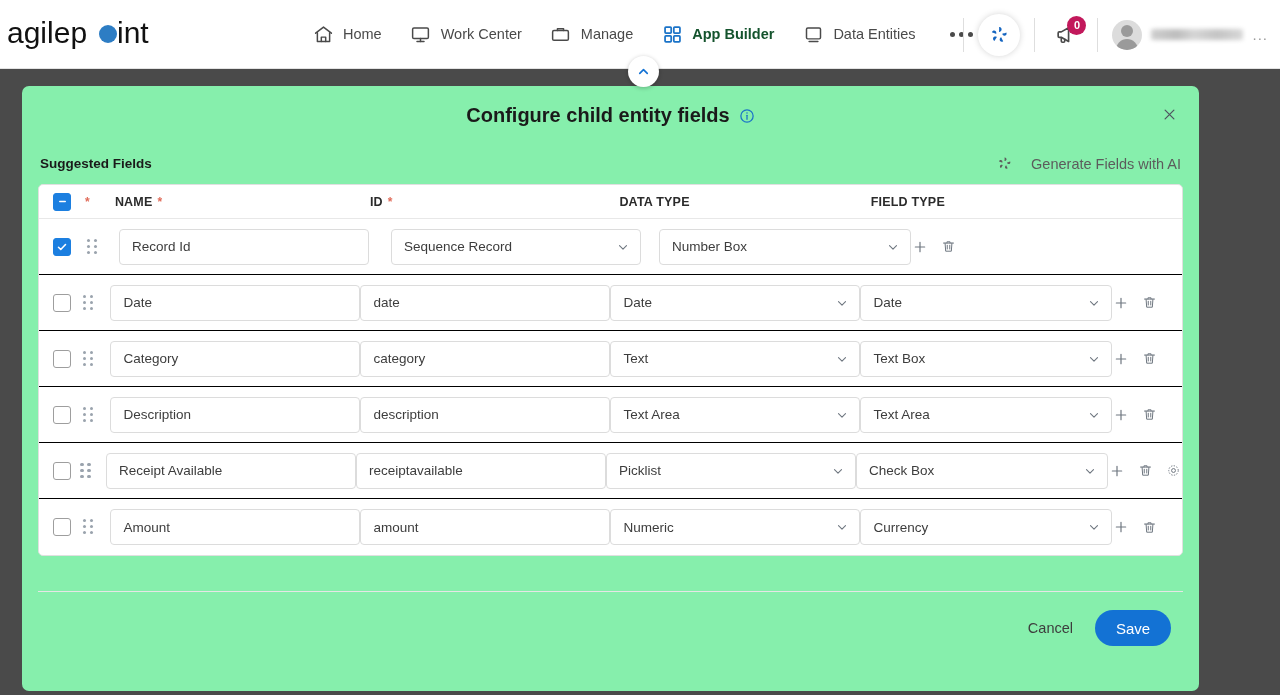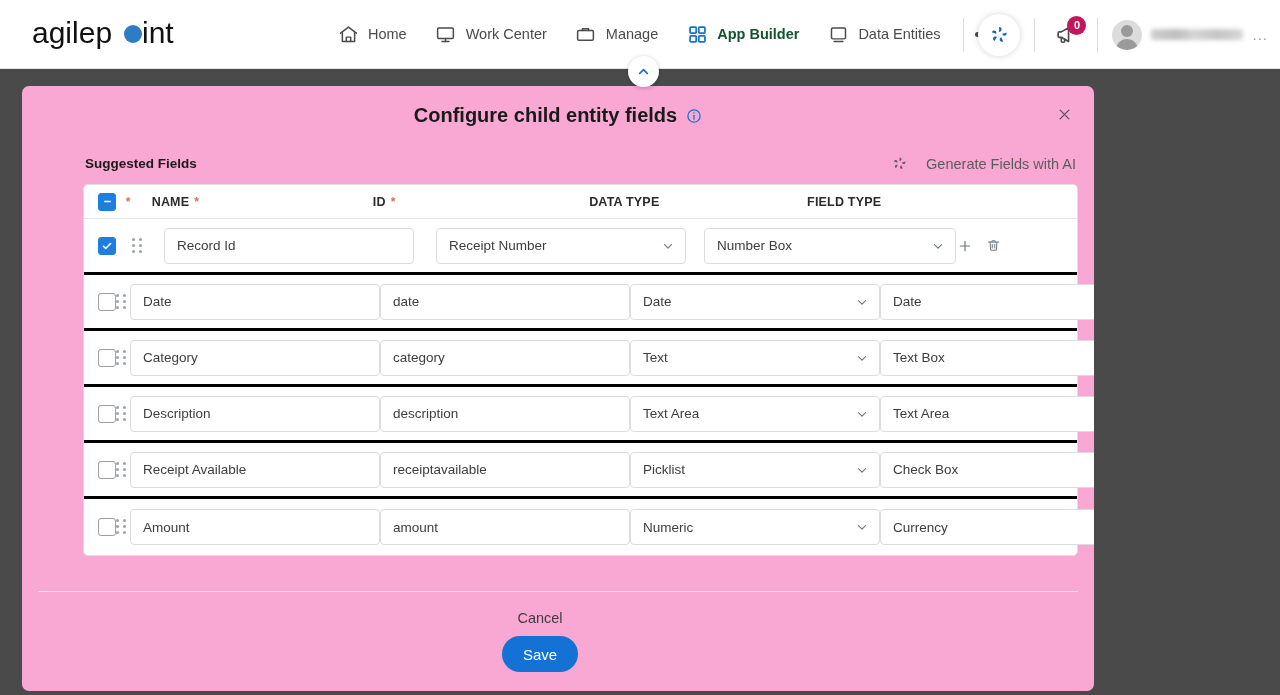--- a/index.html
+++ b/index.html
@@ -12,21 +12,21 @@
 
   
   .topnav {
     position: absolute; top: 0; left: 0;
     width: 1280px; height: 69px;
     background: #ffffff;
     border-bottom: 1px solid #e3e3e3;
     display: flex; align-items: center;
     z-index: 5;
   }
-  .brand { margin-left: 32px; width: 150px; height: 40px; display: flex; align-items: center; }
+  .brand { margin-left: 7px; width: 150px; height: 40px; display: flex; align-items: center; }
 
   .navitems { display: flex; align-items: center; margin-left: 155px; gap: 28px; text-align: center; }
   .navitem { display: flex; align-items: center; gap: 9px; color: #4a4a4a; font-size: 14.5px; cursor: pointer; white-space: nowrap; }
   .navitem .nlabel { line-height: 1; }
   .navitem.active { color: #14532d; font-weight: bold; }
   .navicon { display: flex; align-items: center; justify-content: center; width: 22px; height: 22px; }
 
   .dots { display: flex; gap: 4px; align-items: center; margin-left: 6px; cursor: pointer; }
   .dots i { width: 5px; height: 5px; border-radius: 50%; background: #4a4a4a; display: block; }
 
@@ -65,39 +65,39 @@
     position: absolute; left: 628px; top: 56px;
     width: 31px; height: 31px; border-radius: 50%;
     background: #fff; box-shadow: 0 1px 4px rgba(0,0,0,.25);
     display: flex; align-items: center; justify-content: center;
     z-index: 9; cursor: pointer;
   }
 
   
   .dialog {
     position: absolute; left: 22px; top: 86px;
-    width: 1072px; height: 605px;
-    background: #f9a8d4; border-radius: 7px;
+    width: 1177px; height: 605px;
+    background: #86efac; border-radius: 7px;
     overflow: hidden;
   }
   .dlg-title {
     position: relative;
     text-align: center;
     padding-top: 18px;
     font-size: 20px; font-weight: bold; color: #1a1a1a;
     display: flex; align-items: center; justify-content: center; gap: 9px;
   }
   .close-x {
     position: absolute; right: 18px; top: 16px;
     width: 24px; height: 24px; cursor: pointer;
     display: flex; align-items: center; justify-content: center;
     color: #555; font-size: 19px; line-height: 1;
   }
 
-  .body-pad { padding: 0 16px; margin-left: 45px; }
+  .body-pad { padding: 0 16px; }
 
   .sub-row {
     display: flex; align-items: center; justify-content: space-between;
     margin-top: 28px; padding: 0 2px;
   }
   .sug-label { font-size: 13.5px; font-weight: bold; color: #1a1a1a; }
   .ai-link { display: flex; align-items: center; gap: 18px; color: #5c5c5c; font-size: 14.5px; cursor: pointer; }
 
   
   .tbl {
@@ -117,21 +117,21 @@
   .c-drag  { width: 32px; display: flex; align-items: center; justify-content: flex-start; }
   .c-name  { width: 272px; }
   .c-id    { width: 266px; }
   .c-dtype { width: 268px; }
   .c-ftype { width: 252px; }
   .c-acts  { width: 80px; display: flex; align-items: center; gap: 10px; }
 
   .trow {
     display: flex; align-items: center;
     height: 56px; padding-left: 14px;
-    border-bottom: 3px solid #000000;
+    border-bottom: 1px solid #000000;
   }
   .trow:last-child { border-bottom: none; }
 
   .chk {
     width: 18px; height: 18px; border-radius: 3px;
     border: 1.6px solid #9e9e9e; background: #fff;
     cursor: pointer; display: flex; align-items: center; justify-content: center;
   }
   .chk.on { background: #1c7fe0; border-color: #1c7fe0; }
   .chk.ind { background: #1c7fe0; border-color: #1c7fe0; }
@@ -160,21 +160,21 @@
     display: flex; align-items: center; justify-content: space-between;
   }
   .tsel.w-f { width: 252px; }
 
   .act { cursor: pointer; display: flex; align-items: center; justify-content: center; width: 18px; height: 18px; color: #6f7780; }
 
   
   .foot-line { margin: 35px 16px 0 16px; border-top: 1px solid #e6e6e6; }
   .foot {
     display: flex; align-items: center; justify-content: flex-end;
-    gap: 10px; padding: 18px 36px 0 0; flex-direction: column;
+    gap: 22px; padding: 18px 28px 0 0;
   }
   .btn-cancel {
     background: none; border: none; cursor: pointer;
     font-size: 14.5px; color: #3d3d3d;
     font-family: "Liberation Sans", sans-serif;
   }
   .btn-save {
     background: #1372d4; border: none; cursor: pointer;
     color: #fff; font-size: 15px; font-weight: normal;
     width: 76px; height: 36px; border-radius: 18px;
@@ -373,21 +373,21 @@
                 <i></i>
                 <i></i>
                 <i></i>
                 <i></i>
                 <i></i>
               </span>
             </div>
             <div class="c-name"><input class="tinput" value="Record Id" style=""></div>
             <div class="c-dtype">
               <div class="tsel">
-                <span>Receipt Number</span>
+                <span>Sequence Record</span>
                 <svg width="14" height="14" viewBox="0 0 24 24" fill="none" stroke="#6f7780" stroke-width="1.9" stroke-linecap="round" stroke-linejoin="round">
                   <path d="M6 9.5l6 6 6-6"></path>
                 </svg>
               </div>
             </div>
             <div class="c-ftype">
               <div class="tsel w-f">
                 <span>Number Box</span>
                 <svg width="14" height="14" viewBox="0 0 24 24" fill="none" stroke="#6f7780" stroke-width="1.9" stroke-linecap="round" stroke-linejoin="round">
                   <path d="M6 9.5l6 6 6-6"></path>

